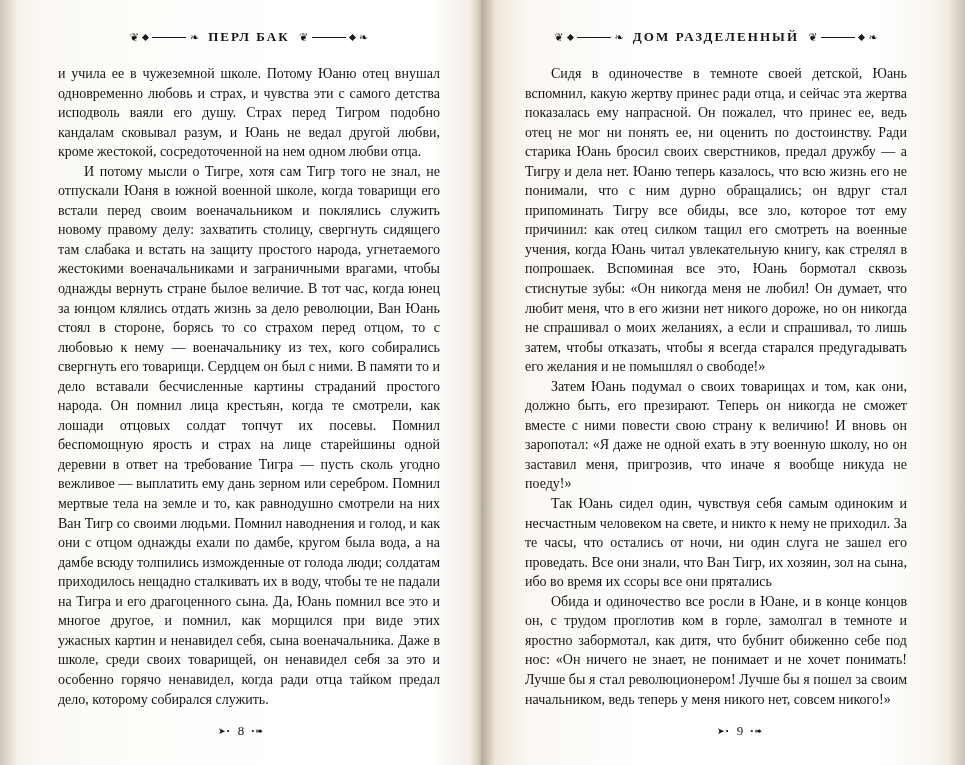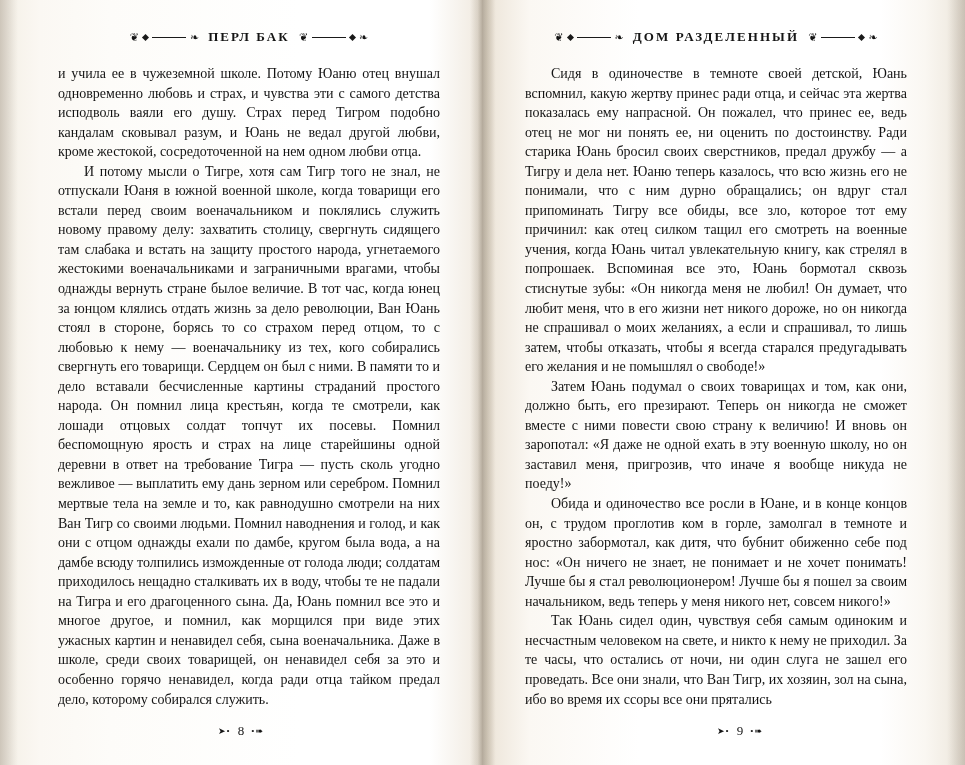--- a/index.html
+++ b/index.html
@@ -202,22 +202,22 @@
         <span class="leaf">❦</span>
           <span class="rule"></span>
           <span class="diamond"></span>
           <span class="leaf">❧</span>
       </span>
     </div>
 
     <div class="body-text">
       <p>Сидя в одиночестве в темноте своей детской, Юань вспомнил, какую жертву принес ради отца, и сейчас эта жертва показалась ему напрасной. Он пожалел, что принес ее, ведь отец не мог ни понять ее, ни оценить по достоинству. Ради старика Юань бросил своих сверстников, предал дружбу — а Тигру и дела нет. Юаню теперь казалось, что всю жизнь его не понимали, что с ним дурно обращались; он вдруг стал припоминать Тигру все обиды, все зло, которое тот ему причинил: как отец силком тащил его смотреть на военные учения, когда Юань читал увлекательную книгу, как стрелял в попрошаек. Вспоминая все это, Юань бормотал сквозь стиснутые зубы: «Он никогда меня не любил! Он думает, что любит меня, что в его жизни нет никого дороже, но он никогда не спрашивал о моих желаниях, а если и спрашивал, то лишь затем, чтобы отказать, чтобы я всегда старался предугадывать его желания и не помышлял о свободе!»</p>
       <p>Затем Юань подумал о своих товарищах и том, как они, должно быть, его презирают. Теперь он никогда не сможет вместе с ними повести свою страну к величию! И вновь он заропотал: «Я даже не одной ехать в эту военную школу, но он заставил меня, пригрозив, что иначе я вообще никуда не поеду!»</p>
+      <p>Так Юань сидел один, чувствуя себя самым одиноким и несчастным человеком на свете, и никто к нему не приходил. За те часы, что остались от ночи, ни один слуга не зашел его проведать. Все они знали, что Ван Тигр, их хозяин, зол на сына, ибо во время их ссоры все они прятались</p>
       <p>Обида и одиночество все росли в Юане, и в конце концов он, с трудом проглотив ком в горле, замолгал в темноте и яростно забормотал, как дитя, что бубнит обиженно себе под нос: «Он ничего не знает, не понимает и не хочет понимать! Лучше бы я стал революционером! Лучше бы я пошел за своим начальником, ведь теперь у меня никого нет, совсем никого!»</p>
-      <p>Так Юань сидел один, чувствуя себя самым одиноким и несчастным человеком на свете, и никто к нему не приходил. За те часы, что остались от ночи, ни один слуга не зашел его проведать. Все они знали, что Ван Тигр, их хозяин, зол на сына, ибо во время их ссоры все они прятались</p>
     </div>
 
     <div class="folio">
       <span class="dots">➤•</span>
       <span class="num">9</span>
       <span class="dots">•➠</span>
     </div>
   </div>
 
   <div class="gutter"></div>

